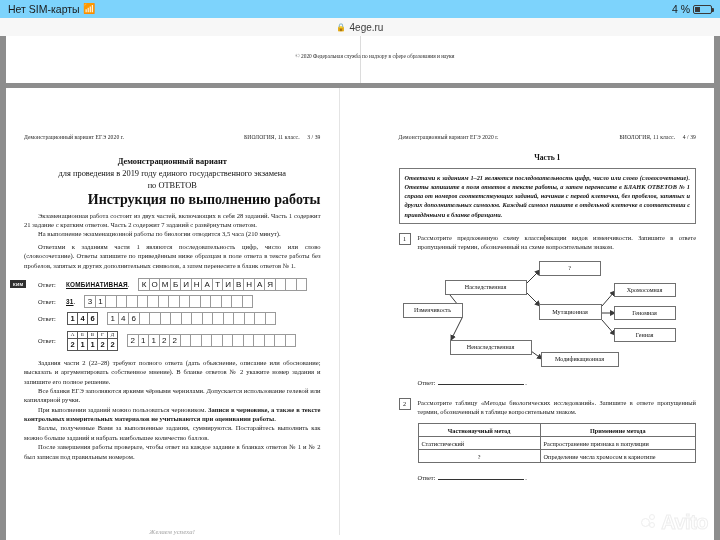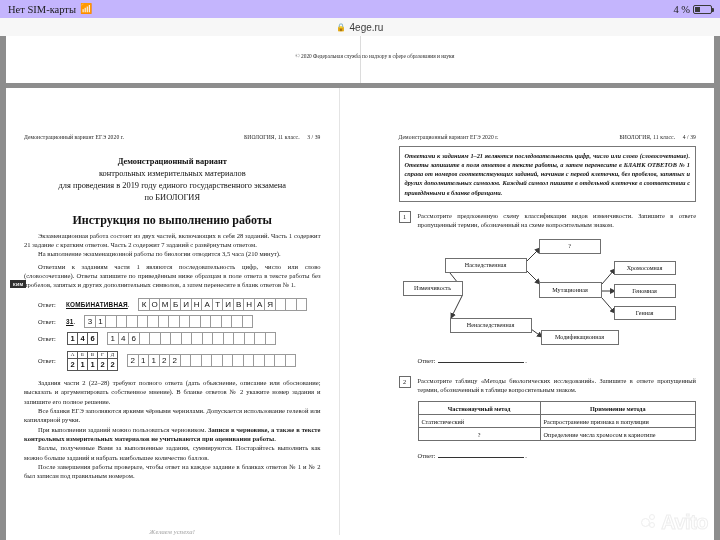--- a/index.html
+++ b/index.html
@@ -7,22 +7,22 @@
     width: 720px; height: 540px;
     background: #ffffff;
     font-family: "Liberation Serif", serif;
     overflow: hidden;
   }
 
   
   .statusbar {
     position: relative;
     height: 18px;
-    background: #c4b5fd;
-    font-family: Liberation Serif, serif;
+    background: #7dd3fc;
+    font-family: Liberation Sans, sans-serif;
     font-size: 10.5px;
     color: #1a1a1a;
     display: flex; align-items: center;
   }
   .sb-left { position: absolute; left: 8px; display: flex; align-items: center; gap: 4px; }
   .sb-center { position: absolute; left: 0; right: 0; text-align: center; font-weight: bold; font-size: 11px; }
   .sb-right { position: absolute; right: 8px; display: flex; align-items: center; gap: 3px; }
   .wifi-icon { display:inline-block; font-size: 10px; line-height: 1; }
   .batt {
     width: 19px; height: 9px; border: 1px solid #3a3a3a; border-radius: 2px;
@@ -82,22 +82,22 @@
     margin-top: 36px;
   }
   .runhead .rh-right { white-space: pre; }
 
   h1.title {
     text-align: center; font-size: 8.4px; font-weight: bold;
     margin-top: 16px; line-height: 1.42; color: #111;
   }
   h1.title .sub { font-weight: normal; display: block; }
   h2.subtitle {
-    text-align: center; font-size: 12px; font-weight: bold;
-    margin-top: 9px; color: #111;
+    text-align: right; font-size: 14px; font-weight: bold;
+    color: #111;
   }
 
   p.body {
     font-size: 6.6px; line-height: 1.42; text-align: justify;
     text-indent: 14px; margin-top: 3px; color: #1a1a1a;
   }
   p.body.nogap { margin-top: 0; }
   p.body b { font-weight: bold; }
 
   
@@ -256,23 +256,22 @@
 
     <div class="page left">
 
       <div class="runhead">
         <span>Демонстрационный вариант ЕГЭ 2020 г.</span>
         <span class="rh-right">БИОЛОГИЯ, 11 класс.     3 / 39</span>
       </div>
 
       <h1 class="title">
         <span>Демонстрационный вариант</span>
-        <span class="sub">контрольных измерительных материалов</span>
         <span class="sub">для проведения в 2019 году единого государственного экзамена</span>
-        <span class="sub">по БИОЛОГИЯ</span>
+        <span class="sub">по ОТВЕТОВ</span>
       </h1>
 
       <h2 class="subtitle">Инструкция по выполнению работы</h2>
 
       <p class="body">Экзаменационная работа состоит из двух частей, включающих в себя 28 заданий. Часть 1 содержит 21 задание с кратким ответом. Часть 2 содержит 7 заданий с развёрнутым ответом.</p>
       <p class="body nogap">На выполнение экзаменационной работы по биологии отводится 3,5 часа (210 минут).</p>
       <p class="body">Ответами к заданиям части 1 являются последовательность цифр, число или слово (словосочетание). Ответы запишите по приведённым ниже образцам в поле ответа в тексте работы без пробелов, запятых и других дополнительных символов, а затем перенесите в бланк ответов № 1.</p>
 
       <div class="kim-tab">КИМ</div>
 
@@ -401,20 +400,21 @@
       <div class="wish">Желаем успеха!</div>
     </div>
 
     <div class="page right">
 
       <div class="runhead">
         <span>Демонстрационный вариант ЕГЭ 2020 г.</span>
         <span class="rh-right">БИОЛОГИЯ, 11 класс.     4 / 39</span>
       </div>
 
+      <div class="part-title">Часть 1</div>
 
       <div class="framebox">
         <p>Ответами к заданиям 1–21 являются последовательность цифр, число или слово (словосочетание). Ответы запишите в поля ответов в тексте работы, а затем перенесите в БЛАНК ОТВЕТОВ № 1 справа от номеров соответствующих заданий, начиная с первой клеточки, без пробелов, запятых и других дополнительных символов. Каждый символ пишите в отдельной клеточке в соответствии с приведёнными в бланке образцами.</p>
       </div>
 
       <div class="task">
         <div class="tasknum">1</div>
         <div class="taskbody">
           <p>Рассмотрите предложенную схему классификации видов изменчивости. Запишите в ответе пропущенный термин, обозначенный на схеме вопросительным знаком.</p>
         </div>

